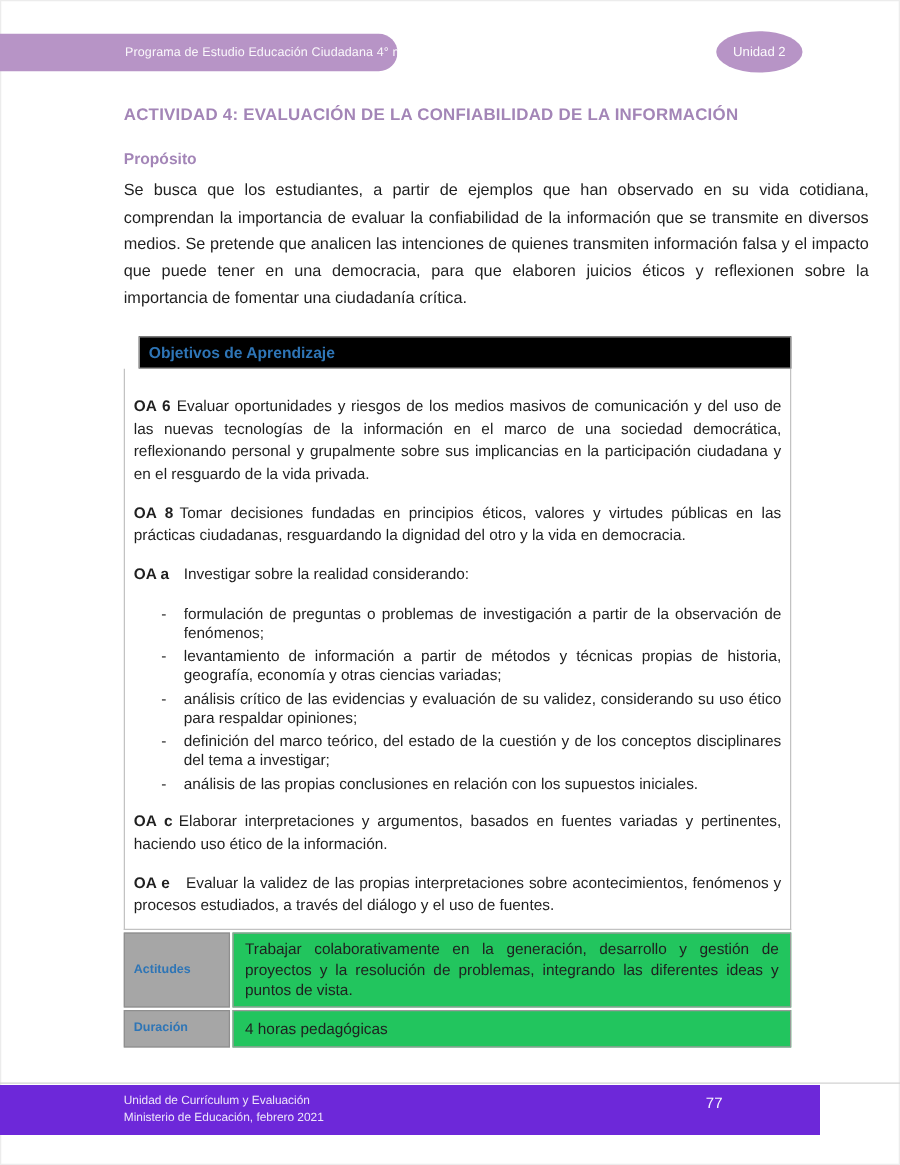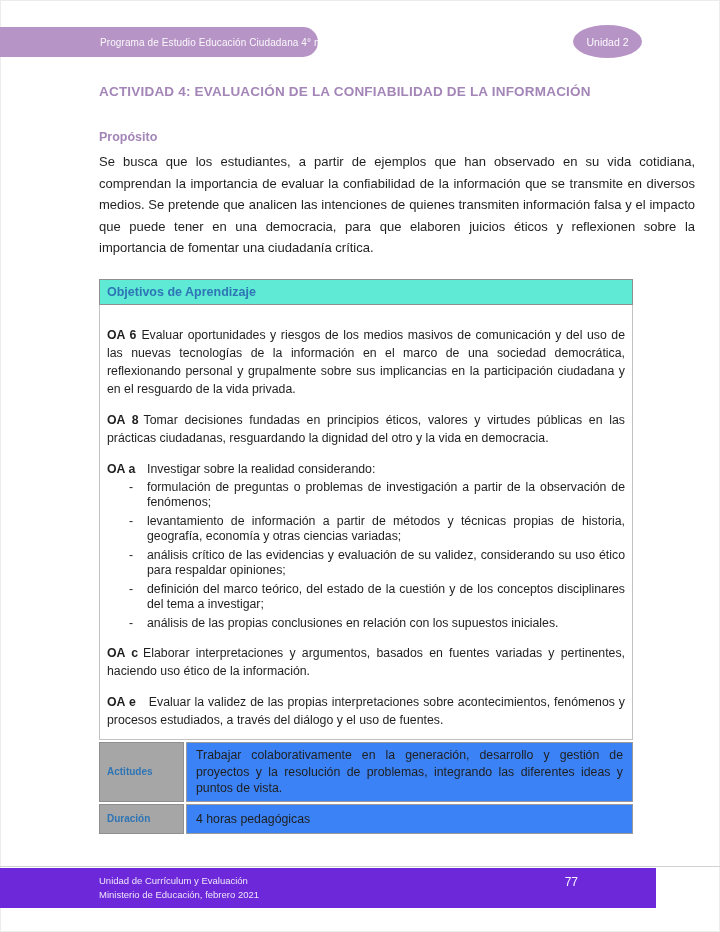--- a/index.html
+++ b/index.html
@@ -26,62 +26,62 @@
     font-size:10.5px; color:rgba(255,255,255,0.95);
   }
 
   
   .content{ position:absolute; left:99px; top:0; width:596px; }
   .activity-title{
     margin-top:84px; font-size:13.5px; font-weight:bold; color:#a385b7;
     white-space:nowrap; letter-spacing:0.2px;
   }
   .purpose-heading{
-    margin-top:31px; font-size:12.5px; font-weight:bold; color:#a385b7;
+    margin-top:21px; font-size:12.5px; font-weight:bold; color:#a385b7;
   }
   .purpose-text{
     margin-top:7px; font-size:13px; line-height:21.5px; text-align:justify;
     color:#1f1f1f;
   }
 
   
   .oa-table{ margin-top:20px; width:534px; font-size:12.3px; }
   .oa-table .thead{
-    background:#5eead4; border:1px solid #8f8f8f; height:24px;
+    background:#000000; border:1px solid #8f8f8f; height:24px;
     display:flex; align-items:center; padding-left:7px;
-    color:#2e75b6; font-weight:bold; font-size:12.5px;
+    color:#2e75b6; font-weight:bold; font-size:12.5px;margin-left:12px;
   }
   .oa-body{
     border:1px solid #c2c2c2; border-top:none; background:#fff;
     padding:21px 7px 10px 7px; color:#1f1f1f;
   }
   .para{ line-height:18px; text-align:justify; margin:0 0 13px 0; }
   .para:last-child{ margin-bottom:0; }
   .oa-label{ font-weight:bold; margin-right:5px; }
   .oa-label.wide{ margin-right:13px; }
-  .oa-a-intro{ line-height:18px; margin-bottom:2px; }
+  .oa-a-intro{ line-height:18px; margin-bottom:16px; }
   .oa-a-intro .oa-label{ display:inline-block; width:35px; margin-right:5px; }
   .dash-list{ margin:0 0 13px 0; padding:0; list-style:none; }
   .dash-list li{
     display:flex; line-height:15.5px; margin:0 0 3px 0; text-align:justify;
   }
   .dash-list .dash{ width:18px; margin-left:22px; flex:none; }
   .dash-list .li-text{ flex:1; }
 
   .attr-row{
     display:grid; grid-template-columns:85px 447px; column-gap:2px;
     margin-top:2px;
   }
   .attr-label{
     background:#a6a6a6; border:1px solid #8f8f8f;
     color:#2e75b6; font-weight:bold; font-size:10px;
     display:flex; align-items:center; padding-left:7px;
   }
   .attr-value{
-    background:#3b82f6; border:1px solid #9a9a9a;
+    background:#22c55e; border:1px solid #9a9a9a;
     padding:4px 9px; line-height:16.5px; text-align:justify; color:#1f1f1f;
   }
   .attr-value.single{ display:flex; align-items:center; padding:6px 9px; }
 
   
   .footer-rule{
     position:absolute; top:866px; left:0; width:720px; height:1px;
     background:#d2d2d2;
   }
   .footerbar{

